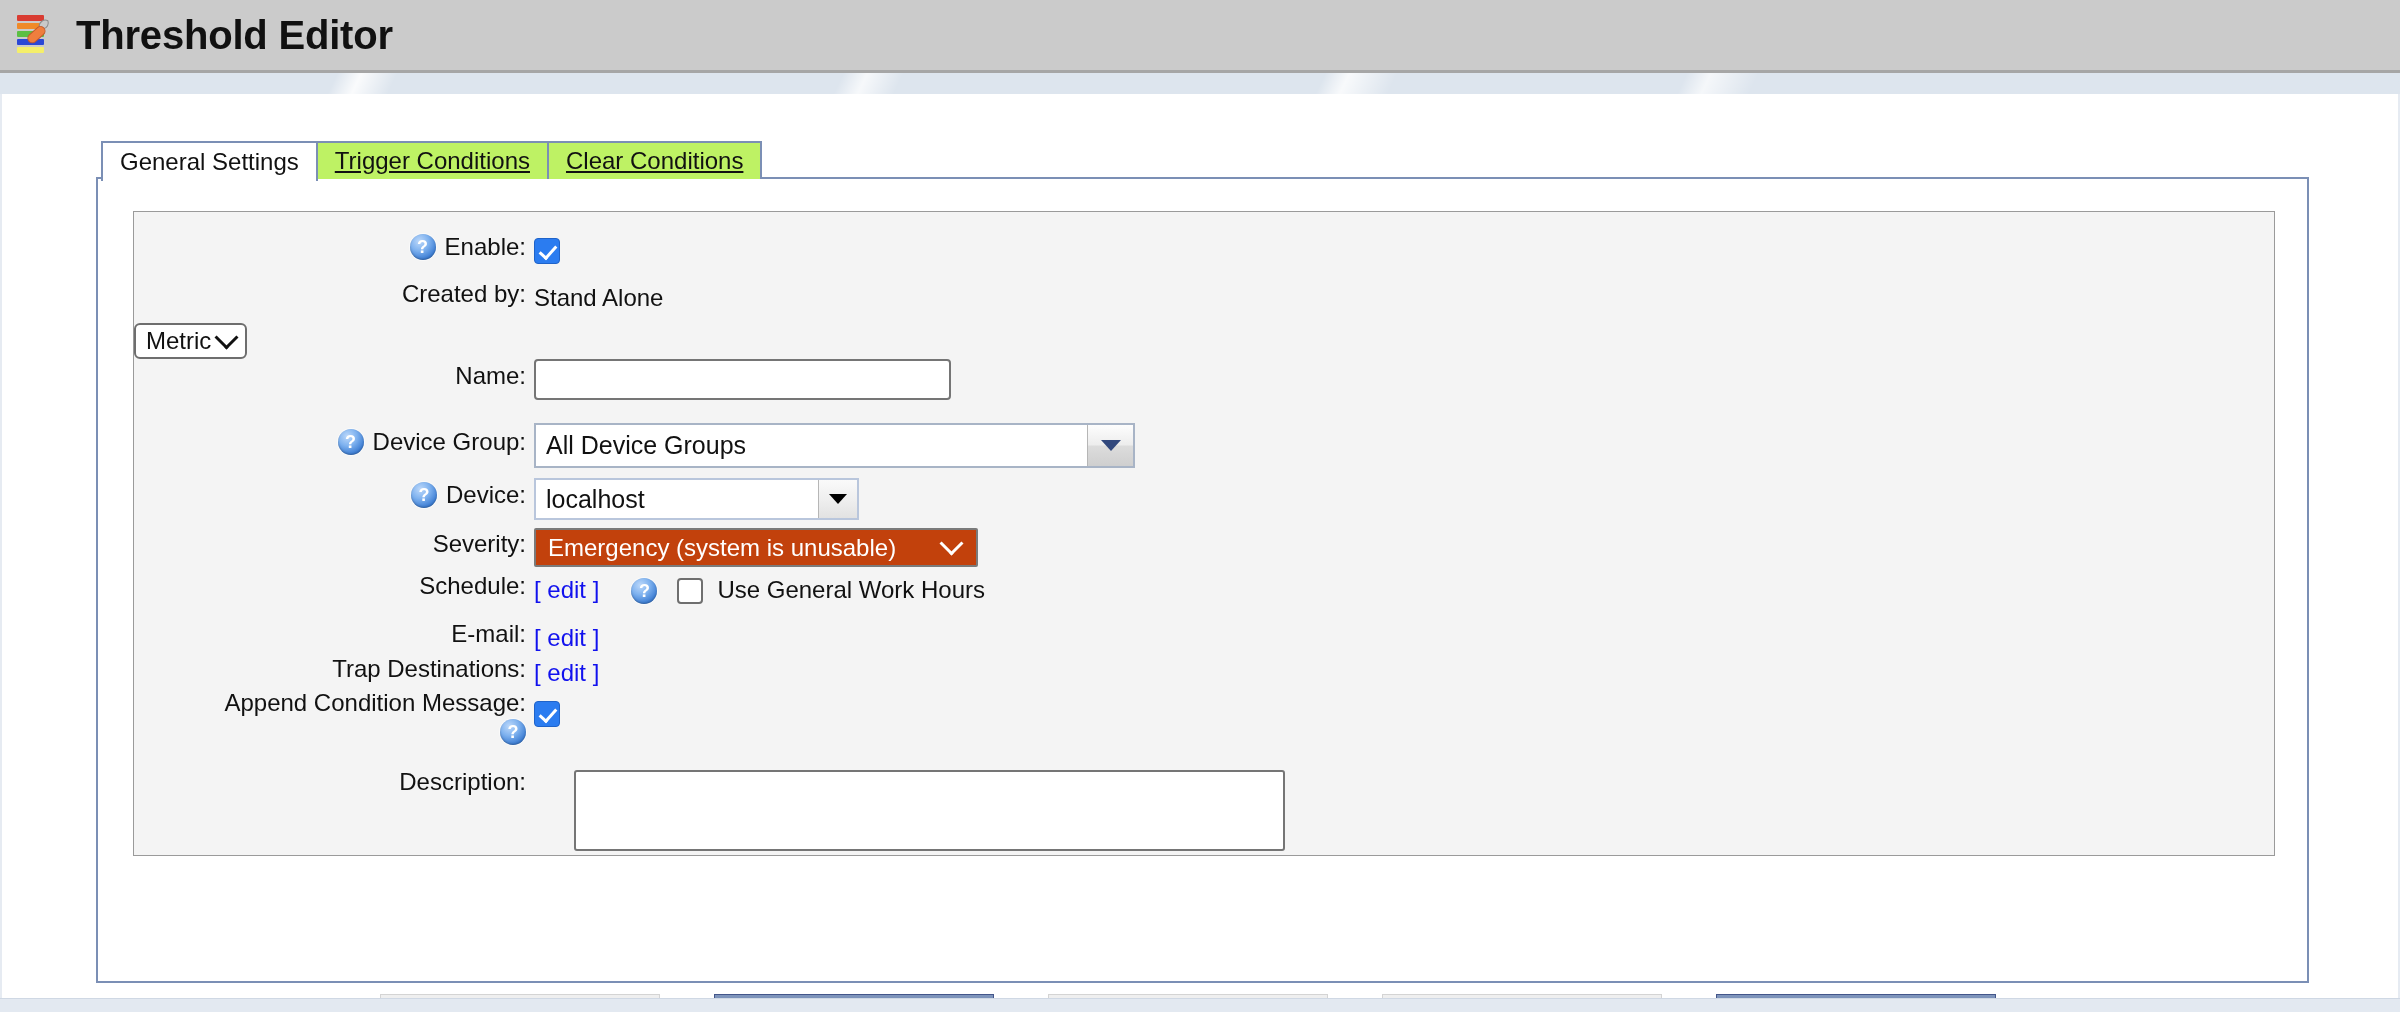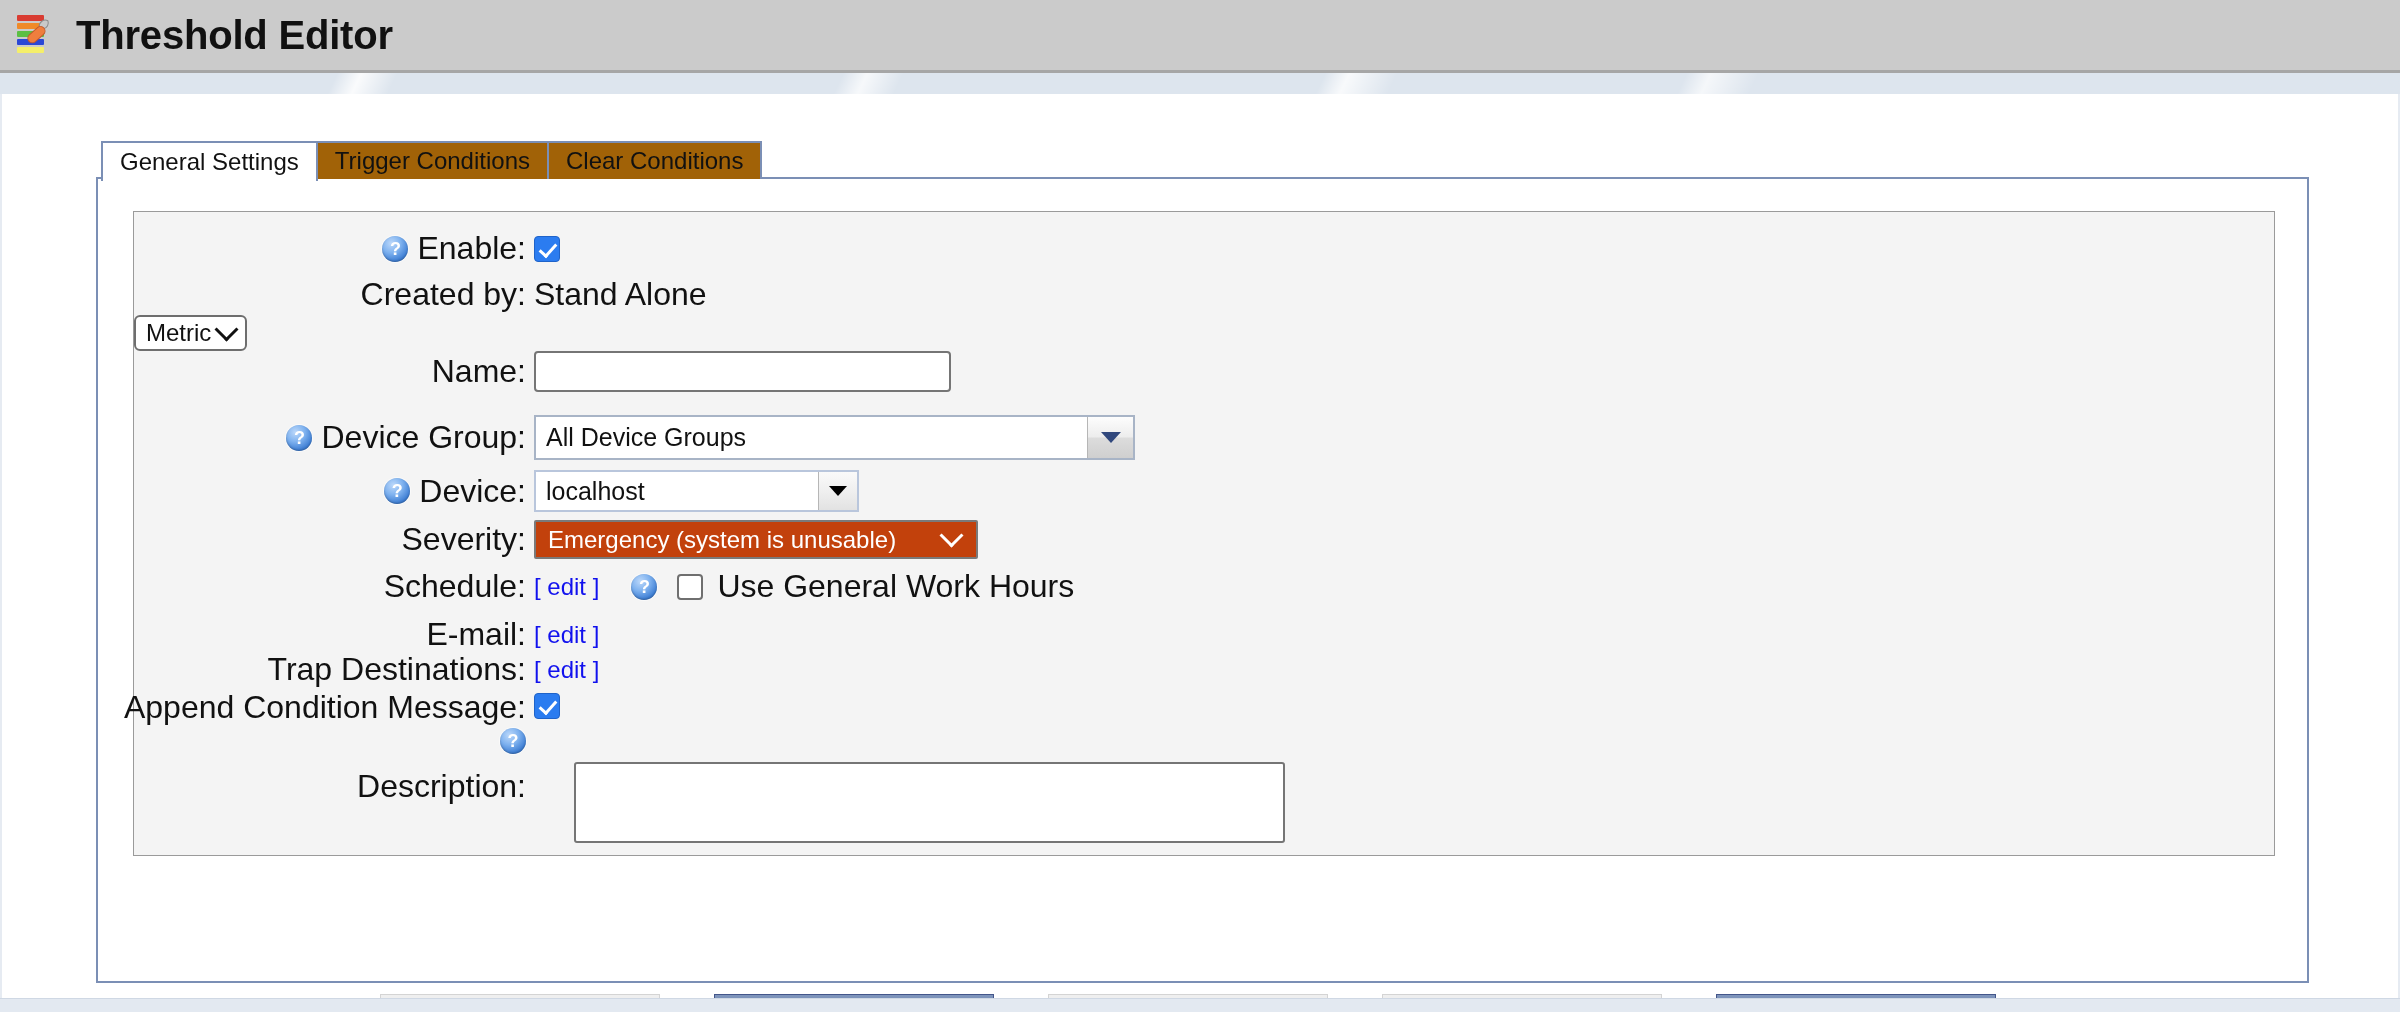--- a/index.html
+++ b/index.html
@@ -96,22 +96,23 @@
     position: relative;
   }
   .tab.active {
     background: #ffffff;
     z-index: 3;
     margin-bottom: -2px;
     height: 40px;
     line-height: 38px;
   }
   .tab.inactive {
-    background: #a16207;
+    background: #bef264;
     margin-left: -2px;
+    text-decoration: underline;
   }
 
   
   #formpanel {
     position: absolute;
     left: 94px; top: 83px;
     width: 2213px;
     height: 806px;
     border: 2px solid #7b8fb5;
     background: #ffffff;
@@ -128,37 +129,38 @@
   }
 
   
   .row {
     position: absolute;
     display: flex;
     align-items: center;
     left: 0;
   }
   .lbl {
-    font-size: 32px;
+    font-size: 24px;
     color: #111;
     text-align: right;
     white-space: nowrap;
   }
   .lblcell {
     width: 400px;
     display: flex;
     justify-content: flex-end;
     align-items: center;
     gap: 9px;
     padding-right: 8px;
     box-sizing: border-box;
   }
   .fieldcell {
     display: flex;
-    align-items: center;
+    align-items: flex-end;
+    margin-top: 8px;
   }
 
   
   .help {
     width: 26px; height: 26px;
     border-radius: 50%;
     background:
       radial-gradient(circle at 36% 28%, #bcd8fa 0%, #7fb2ef 38%, #3f7fd4 72%, #2f69b8 100%);
     box-shadow: inset 0 -1px 2px rgba(0,0,0,.25), 0 0 0 1px rgba(255,255,255,.55);
     color: #ffffff;

